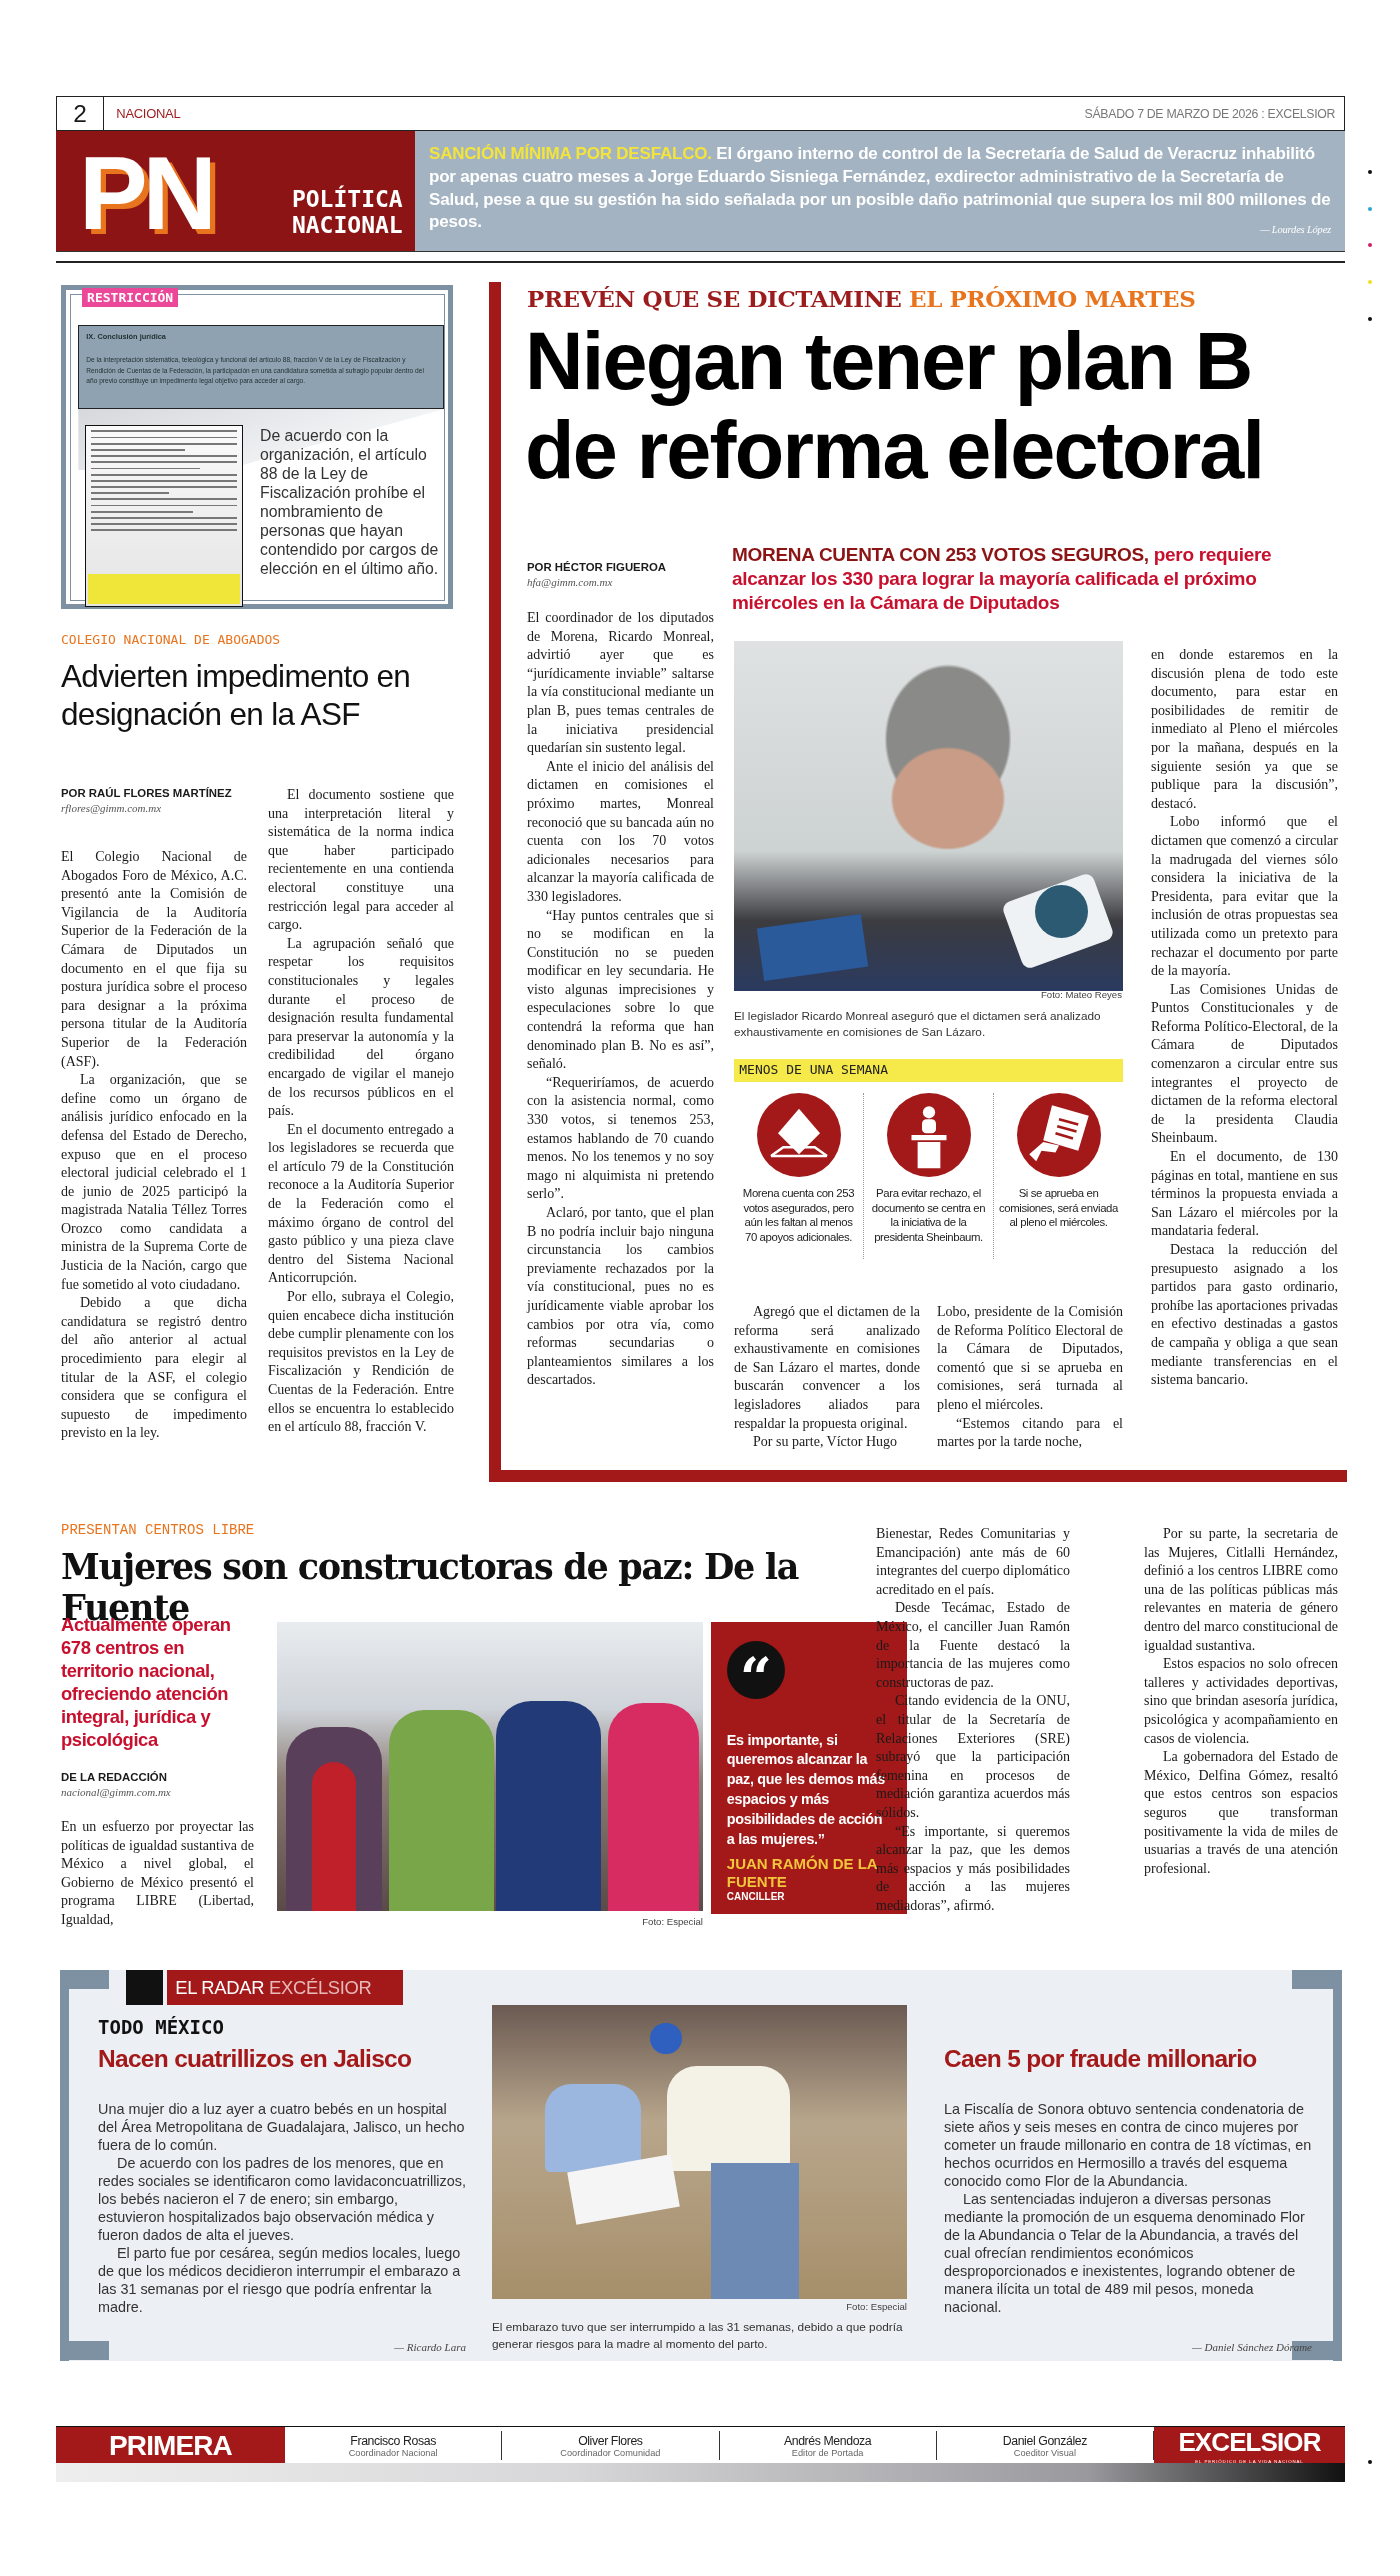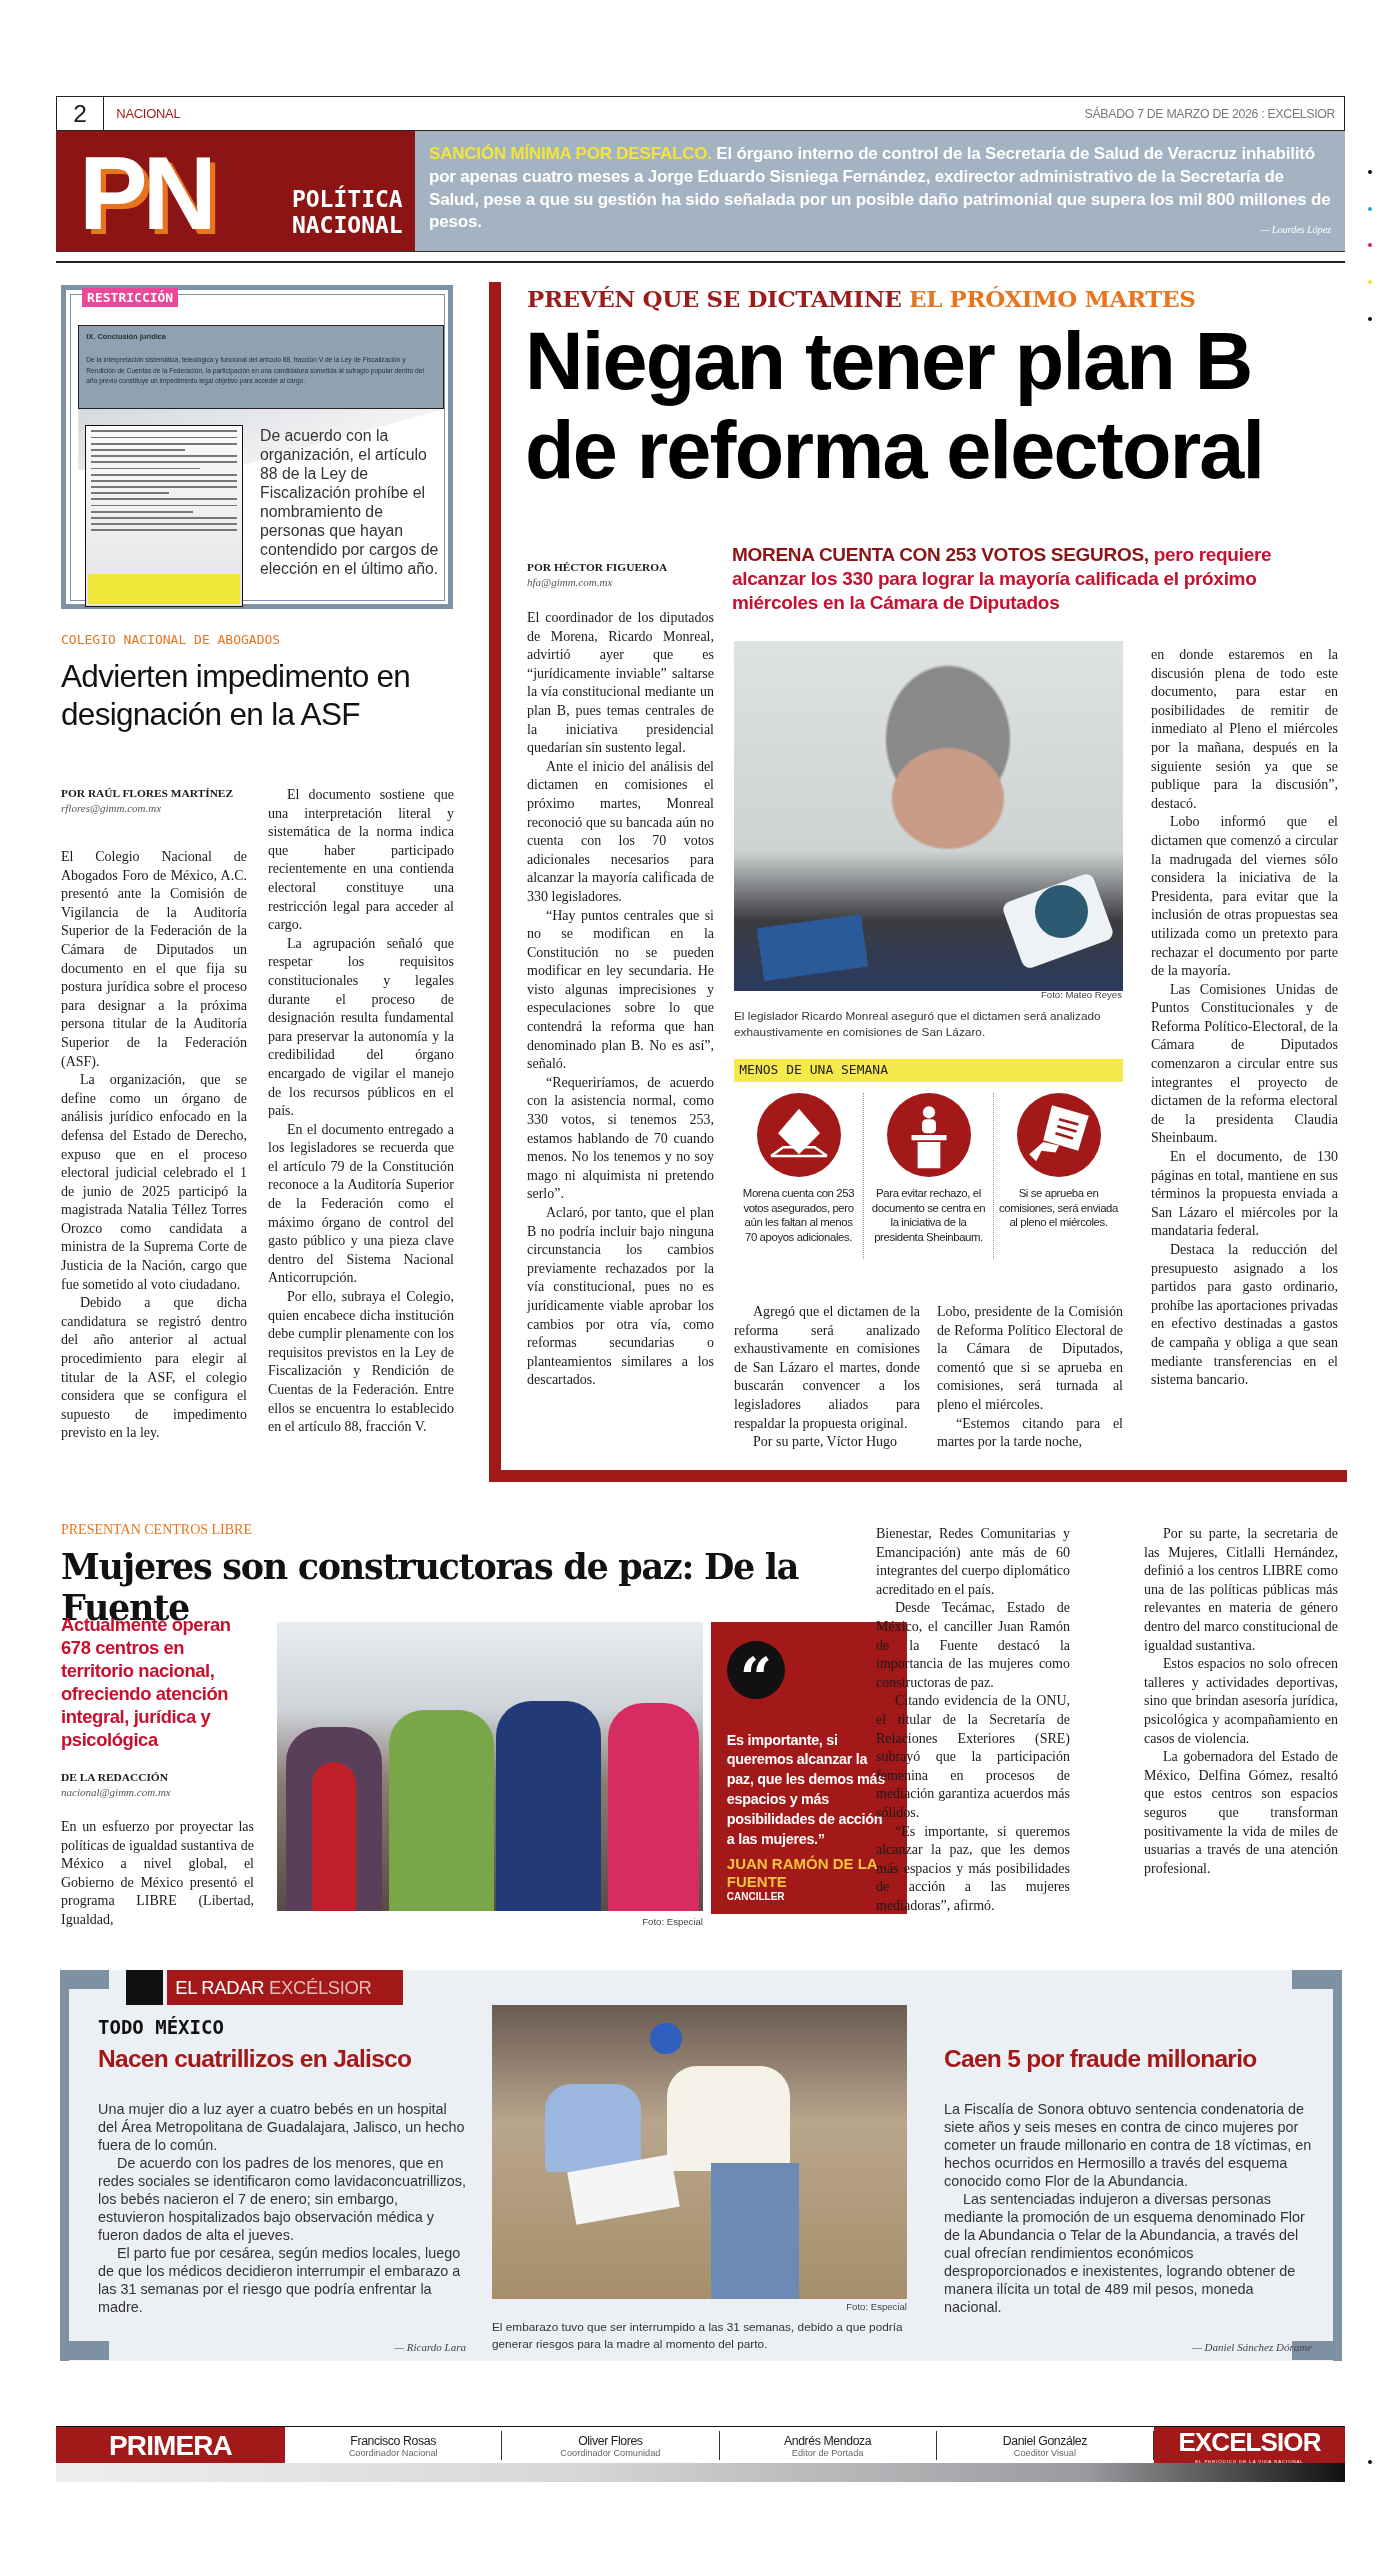--- a/index.html
+++ b/index.html
@@ -26,21 +26,21 @@
 #restr-tag{position:absolute;left:15.8px;top:-1.8px;background:#ec4899;color:#fff;font-family:"DejaVu Sans Mono",monospace;font-weight:bold;font-size:13px;padding:1.8px 5.3px}
 #restr-doc{position:absolute;left:12.3px;top:35px;width:366px;height:84px;background:#8fa2b1;border:0.9px solid #222;padding:5.3px 7px;font-family:"Liberation Sans",sans-serif;font-size:6.6px;color:#233;line-height:1.6}
 #restr-shadow{position:absolute;left:12.3px;top:119px;width:366px;height:61px;background:linear-gradient(160deg,#d6d9dc 0%,#eef0f2 60%,#fff 100%);clip-path:polygon(0 0,100% 0,40% 100%,0 100%)}
 #restr-thumb{position:absolute;left:19px;top:135px;width:158px;height:182px;border:0.9px solid #111;background:linear-gradient(#fafafa,#e4e4e4);overflow:hidden}
 #restr-thumb .ln{height:1.8px;background:#777;margin:4.4px 5.3px}
 #restr-thumb .yel{position:absolute;left:1.8px;right:1.8px;bottom:1.8px;height:30px;background:#f0e63a}
 #restr-text{position:absolute;left:194px;top:137px;width:184px;font-family:"Liberation Sans",sans-serif;font-size:15.8px;color:#333;line-height:1.2}
 
 #asf-kicker{left:61px;top:632px;font-family:"DejaVu Sans Mono",monospace;font-size:13px;color:#e8741e}
 #asf-title{left:61px;top:658px;width:412px;font-family:"Liberation Sans",sans-serif;font-size:31.5px;line-height:1.2;color:#111;letter-spacing:-0.7px}
-.byline{font-family:Liberation Serif, serif;font-weight:bold;font-size:11.4px;text-transform:uppercase;line-height:1.4}
+.byline{font-family:Liberation Sans, sans-serif;font-weight:bold;font-size:11.4px;text-transform:uppercase;line-height:1.4}
 .email{font-family:"Liberation Serif",serif;font-style:italic;font-size:11px;color:#555}
 .col{font-family:"Liberation Serif",serif;font-size:14px;line-height:18.6px;text-align:justify;hyphens:auto}
 .col p{text-indent:19px}
 .col p.first{text-indent:0}
 
 #main-frame{left:489px;top:282px;width:858px;height:1200px;border-left:12.3px solid #a31818;border-bottom:12.3px solid #a31818}
 #main-frame::before{content:"";position:absolute;left:3.5px;top:0;bottom:3.5px;width:1.8px;background:#fff}
 #main-frame::after{content:"";position:absolute;left:3.5px;right:0;bottom:3.5px;height:1.8px;background:#fff}
 #main-kicker{left:527px;top:285px;font-family:"DejaVu Serif",serif;font-weight:bold;font-size:23px;color:#9b1c1c;letter-spacing:-0.4px}
 #main-kicker span.k2{color:#e8741e}
@@ -53,21 +53,21 @@
 #photo-monreal .mic3{position:absolute;right:35px;bottom:53px;width:53px;height:53px;border-radius:50%;background:#2c5a73}
 #credit-monreal{left:963px;top:989px;width:159px;text-align:right;font-family:"Liberation Sans",sans-serif;font-size:9.6px;color:#444}
 #caption-monreal{left:734px;top:1009px;width:389px;font-family:"Liberation Sans",sans-serif;font-size:11.8px;color:#333;line-height:1.35}
 #menos-bar{left:734px;top:1059px;width:389px;height:23px;background:#f6ea4b;font-family:"DejaVu Sans Mono",monospace;font-size:13px;padding:2.6px 5.3px;color:#222}
 #icons-row{left:734px;top:1093px;width:389px;height:166px;display:flex}
 .icon-cell{flex:1;display:flex;flex-direction:column;align-items:center;border-left:0.9px dotted #999}
 .icon-cell:first-child{border-left:none}
 .icon-circle{width:84px;height:84px;border-radius:50%;background:#a31818;position:relative;margin-top:0}
 .icon-cap{margin-top:8.8px;font-family:"Liberation Sans",sans-serif;font-size:11.4px;line-height:1.3;text-align:center;letter-spacing:-0.4px;color:#222;padding:0 3.5px}
 
-#muj-kicker{left:61px;top:1522px;font-family:Liberation Serif, serif;font-size:14px;color:#e8741e;letter-spacing:0}
+#muj-kicker{left:61px;top:1522px;font-family:Liberation Mono, monospace;font-size:14px;color:#e8741e;letter-spacing:0}
 #muj-title{left:61px;top:1546px;width:876px;font-family:"DejaVu Serif",serif;font-weight:bold;font-size:35px;color:#111;letter-spacing:-1.3px}
 #muj-deck{left:61px;top:1613px;width:193px;font-family:Liberation Sans, sans-serif;font-weight:bold;font-size:18.4px;line-height:1.25;color:#c8102e;letter-spacing:-0.4px}
 #photo-libre{left:277px;top:1622px;width:426px;height:289px;background:linear-gradient(180deg,#e9ecef 0%,#cfd4da 30%,#8b7c74 55%,#5a4a48 100%);overflow:hidden}
 #photo-libre .p{position:absolute;bottom:0;border-radius:35px 35px 0 0}
 #credit-libre{left:560px;top:1916px;width:143px;text-align:right;font-family:"Liberation Sans",sans-serif;font-size:9.6px;color:#444}
 #quote-box{left:711px;top:1622px;width:196px;height:292px;background:#a31818;color:#fff;padding:19px 15.8px}
 #quote-icon{width:58px;height:58px;border-radius:50%;background:#111;color:#fff;font-family:"DejaVu Serif",serif;font-weight:bold;font-size:56px;line-height:75px;text-align:center}
 #quote-text{margin-top:31.5px;font-family:"Liberation Sans",sans-serif;font-weight:bold;font-size:14.4px;line-height:1.38;letter-spacing:-0.3px}
 #quote-name{margin-top:5.3px;font-family:"Liberation Sans",sans-serif;font-weight:bold;font-size:15px;color:#f3c53b;line-height:1.2}
 #quote-role{font-family:"Liberation Sans",sans-serif;font-weight:bold;font-size:10px}

